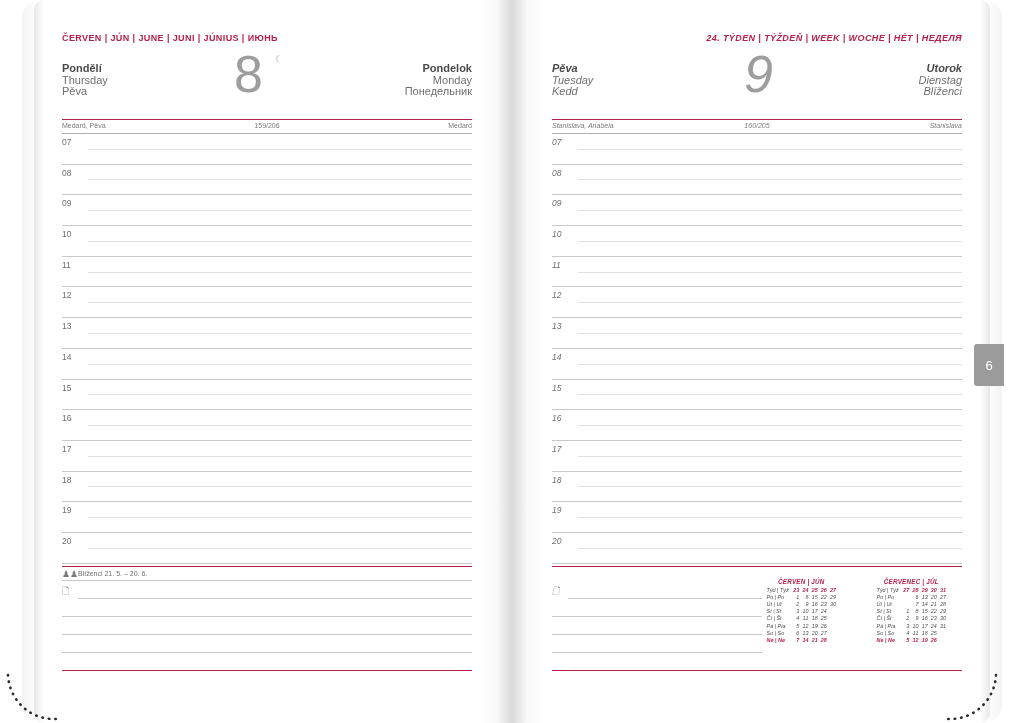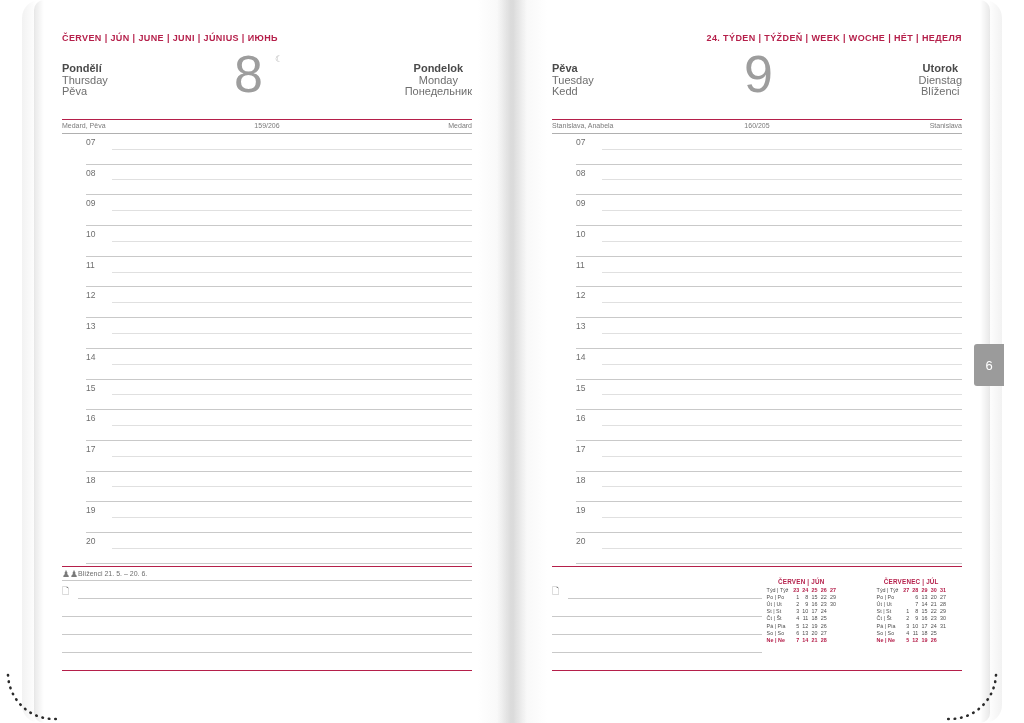--- a/index.html
+++ b/index.html
@@ -33,20 +33,21 @@
     width: 490px;
     border-radius: 18px 0 0 18px;
     box-shadow: inset 0 0 0 0 #fff;
     background: linear-gradient(to right, #f2f2f2 0px, #ffffff 14px, #ffffff 455px, #f4f4f4 490px);
   }
   .page-right {
     left: 512px;
     width: 490px;
     border-radius: 0 18px 18px 0;
     background: linear-gradient(to left, #f2f2f2 0px, #ffffff 14px, #ffffff 455px, #f4f4f4 490px);
+    font-style: italic;
   }
   
   .gutter {
     position: absolute;
     left: 497px;
     top: 0;
     width: 30px;
     height: 723px;
     background: linear-gradient(to right, rgba(0,0,0,0.0) 0%, rgba(0,0,0,0.10) 45%, rgba(0,0,0,0.10) 55%, rgba(0,0,0,0.0) 100%);
     pointer-events: none;
@@ -72,21 +73,21 @@
   .daynames {
     position: absolute;
     top: 63px;
     font-size: 11px;
     line-height: 11.5px;
     color: #6e6e6e;
     white-space: nowrap;
   }
   .daynames .first { font-weight: bold; color: #4a4a4a; }
   .dn-left  { left: 40px; text-align: left; }
-  .dn-right { right: 40px; text-align: center; }
+  .dn-right { right: 40px; text-align: right; }
 
   .bignum {
     position: absolute;
     top: 48px;
     font-size: 52px;
     line-height: 52px;
     color: #9d9d9d;
     font-weight: normal;
     font-family: "Liberation Sans", sans-serif;
   }
@@ -132,21 +133,20 @@
   .grid {
     position: absolute;
     left: 40px;
     right: 40px;
     top: 134px;
   }
   .hour-row {
     position: relative;
     height: 29.7px;
     border-bottom: 0.7px solid #c9c9c9;
-    margin-left: 24px;
   }
   .hour-row .lbl {
     position: absolute;
     left: 0;
     top: 3px;
     font-size: 8.5px;
     color: #6e6e6e;
   }
   .hour-row .halfline {
     position: absolute;

